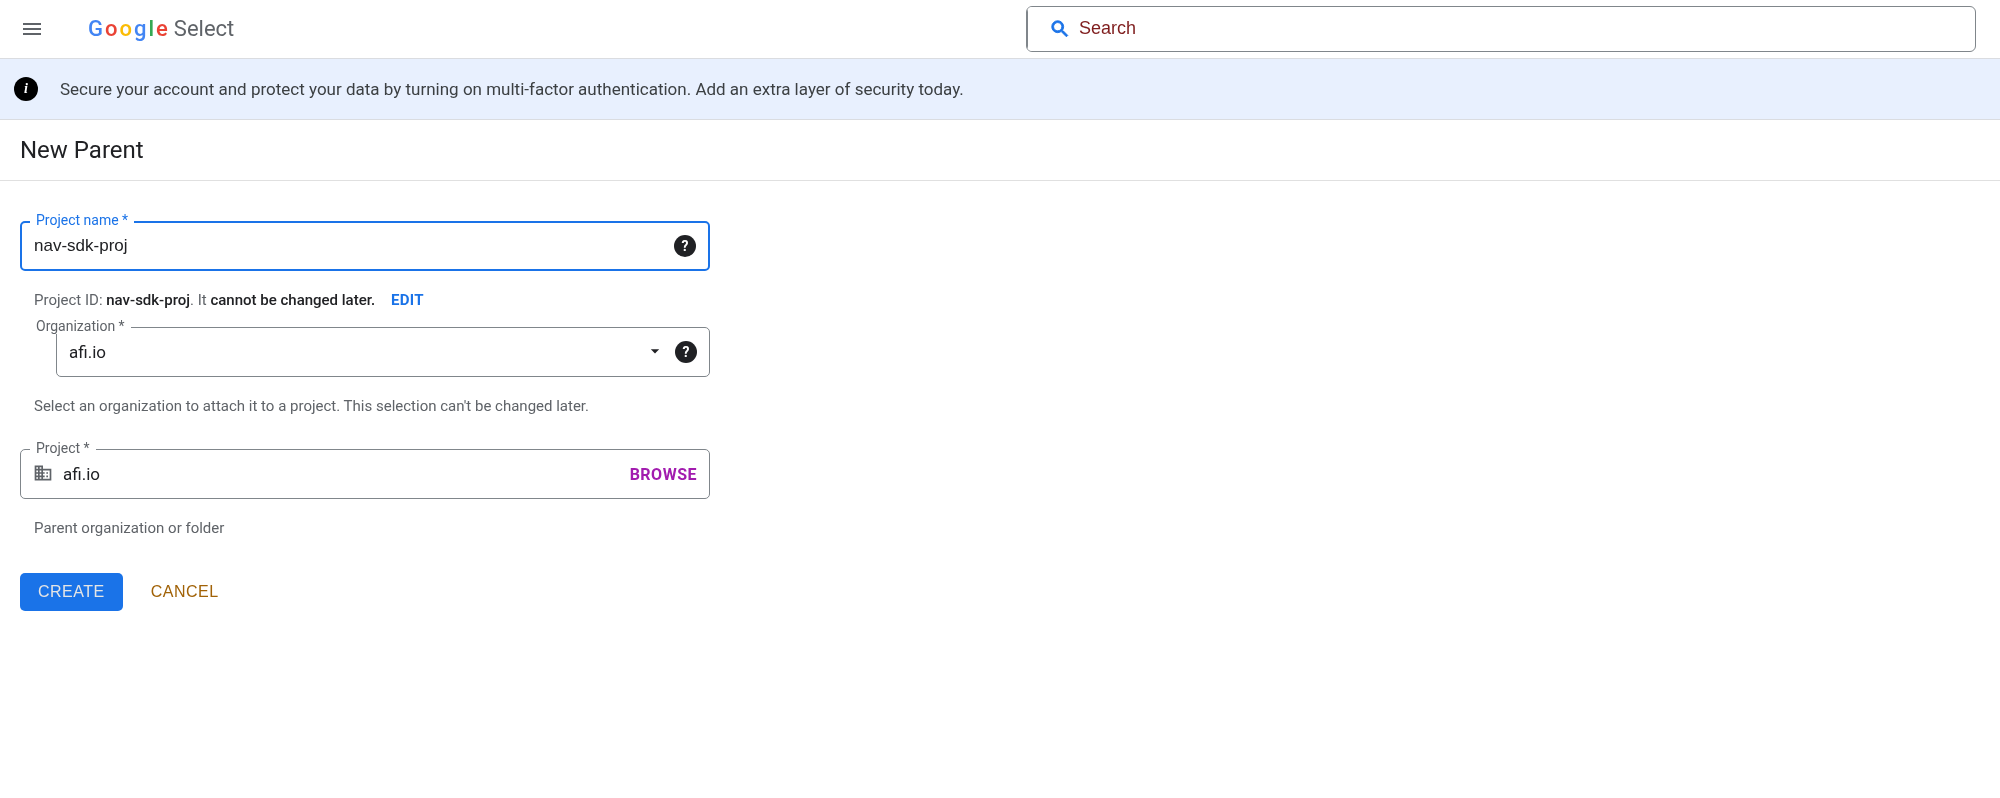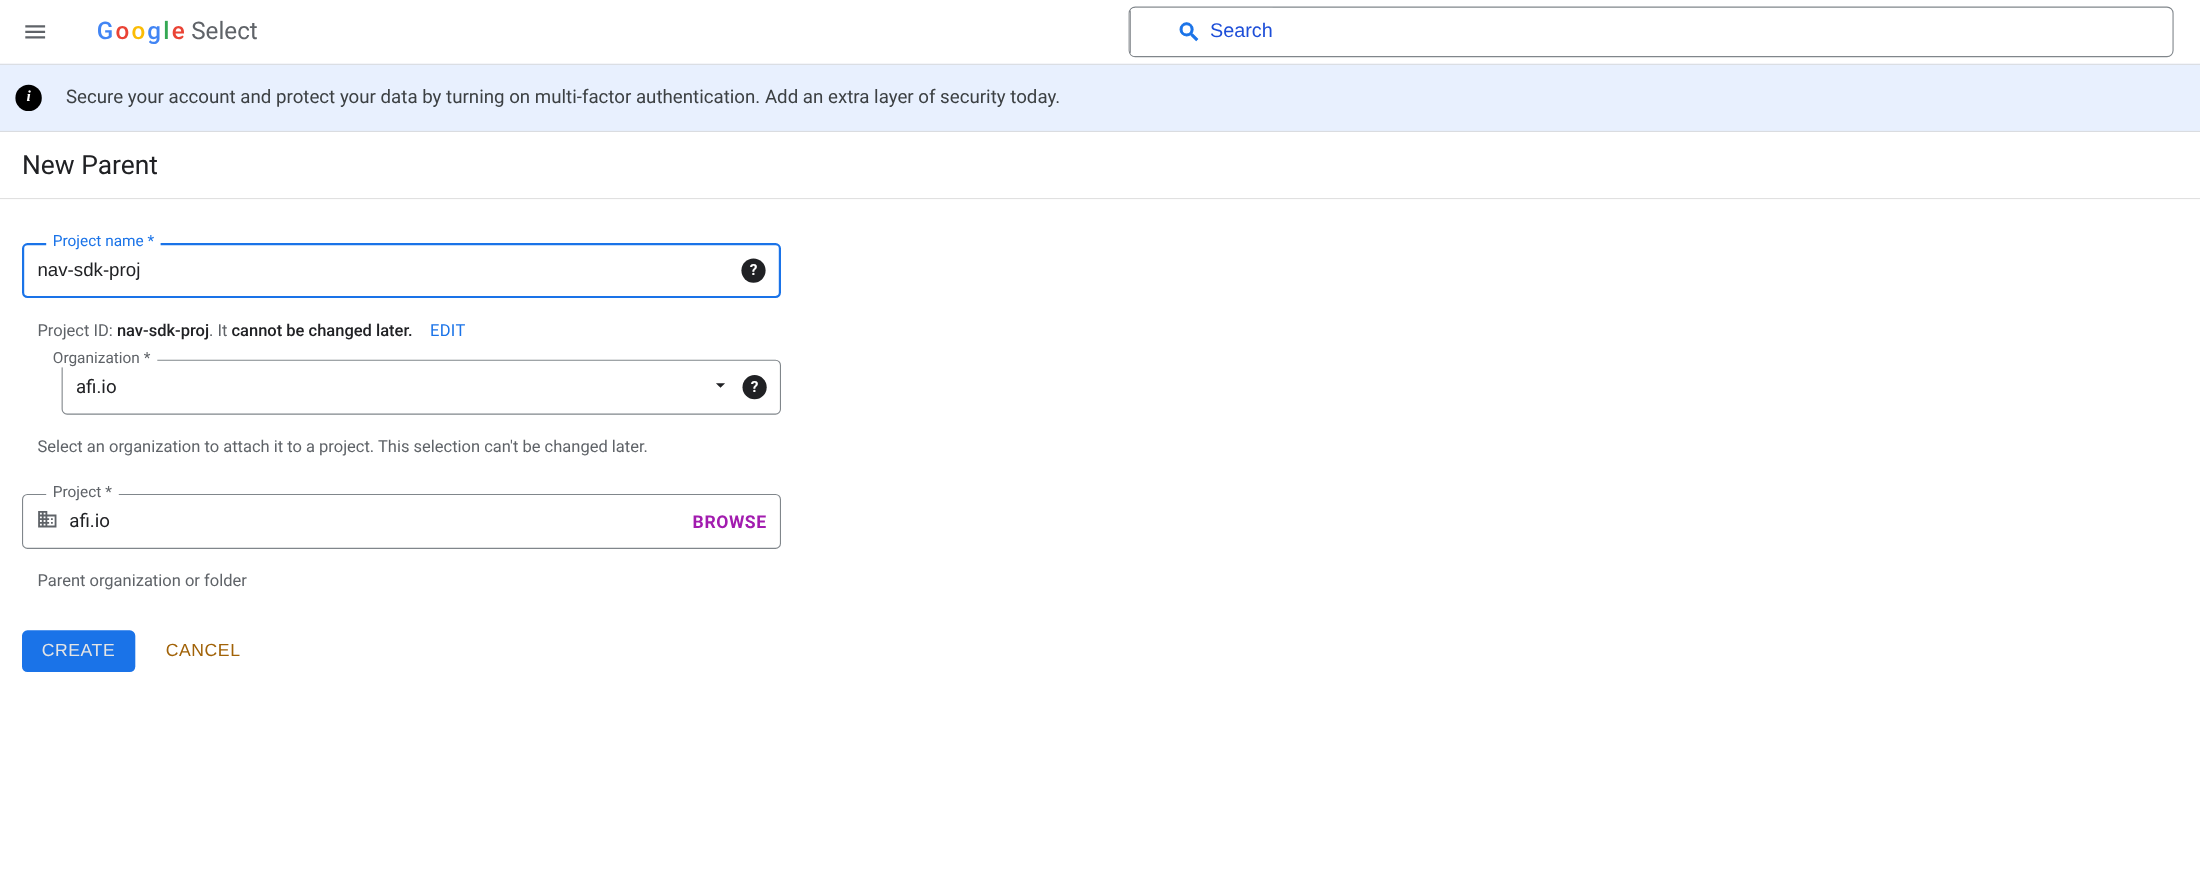--- a/index.html
+++ b/index.html
@@ -55,24 +55,24 @@
     font-size: 18px;
     color:#5f6368;
     background:#fff;
   }
   .search-input::placeholder{color:#5f6368;}
   .search-btn {
     width: 130px;
     border:none;
     border-left:1px solid #80868b;
     background:#fff;
-    display:flex;align-items:center;justify-content:flex-end;
+    display:flex;align-items:center;justify-content:center;
     gap:8px;
     cursor:pointer;
-    color:#1d4ed8;
+    color:#7f1d1d;
     font-size:18px;
     font-weight:500;
   }
   .search-btn svg{width:22px;height:22px;fill:#1a73e8;stroke:#1a73e8;}
   
   .banner {
     display:flex;
     align-items:center;
     gap:22px;
     padding: 18px 14px;
@@ -113,21 +113,21 @@
     align-items:center;
     padding:0 12px;
     gap:10px;
   }
   .field.focused .field-outline {
     border:2px solid #1a73e8;
   }
   .field-label {
     position:absolute;
     top:-9px;
-    left:22px;
+    left:10px;
     background:#fff;
     padding:0 6px;
     font-size:14px;
     color:#5f6368;
   }
   .field.focused .field-label { color:#1a73e8; }
   .field-input {
     flex:1;border:none;outline:none;
     font-size:17px;color:#202124;background:transparent;
   }
@@ -140,21 +140,21 @@
   }
   .dropdown-arrow svg{width:20px;height:20px;fill:#202124;}
   .helper {
     font-size:15px;
     color:#5f6368;
     padding: 10px 14px 0 14px;
   }
   .helper b{color:#202124;font-weight:500;}
   .edit-link{
     color:#1a73e8;
-    font-weight:400;
+    font-weight:700;
     margin-left:12px;
     cursor:pointer;
     letter-spacing:0.3px;
   }
   .field-org { margin-top: 18px; padding-left: 36px; }
   .field-loc { margin-top: 34px; }
   .org-icon svg{width:20px;height:20px;fill:#5f6368;}
   .browse-link{
     color:#a21caf;font-weight:700;font-size:16px;letter-spacing:0.5px;cursor:pointer;
   }

